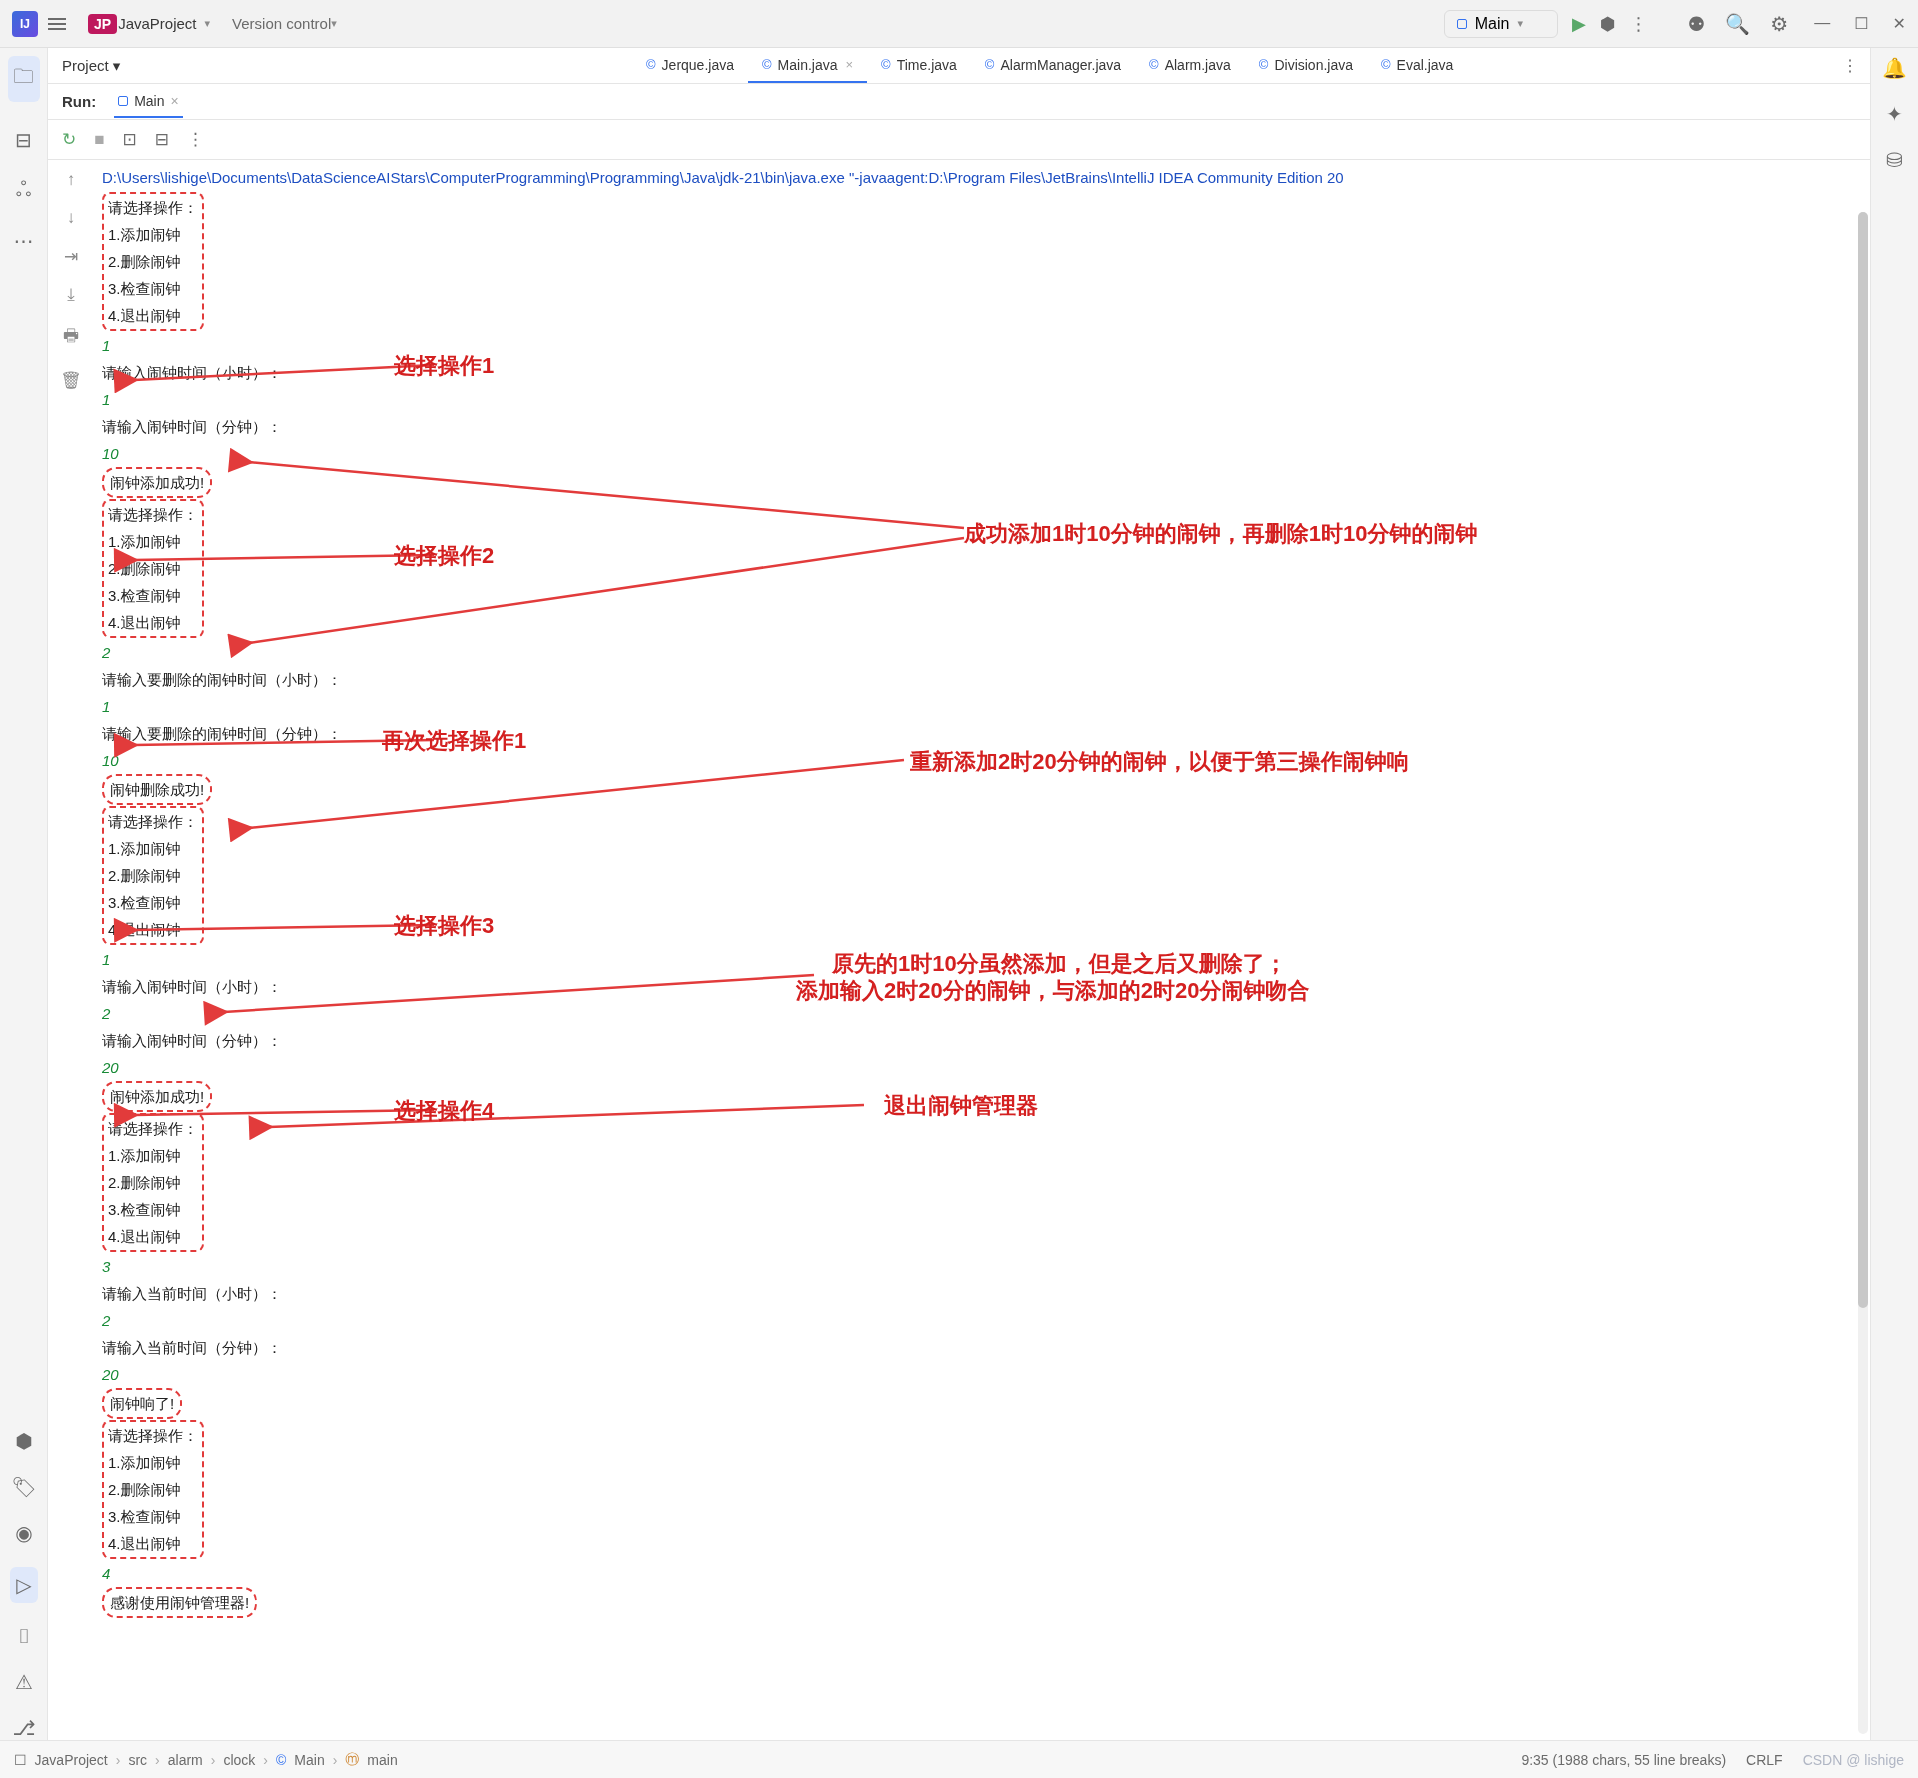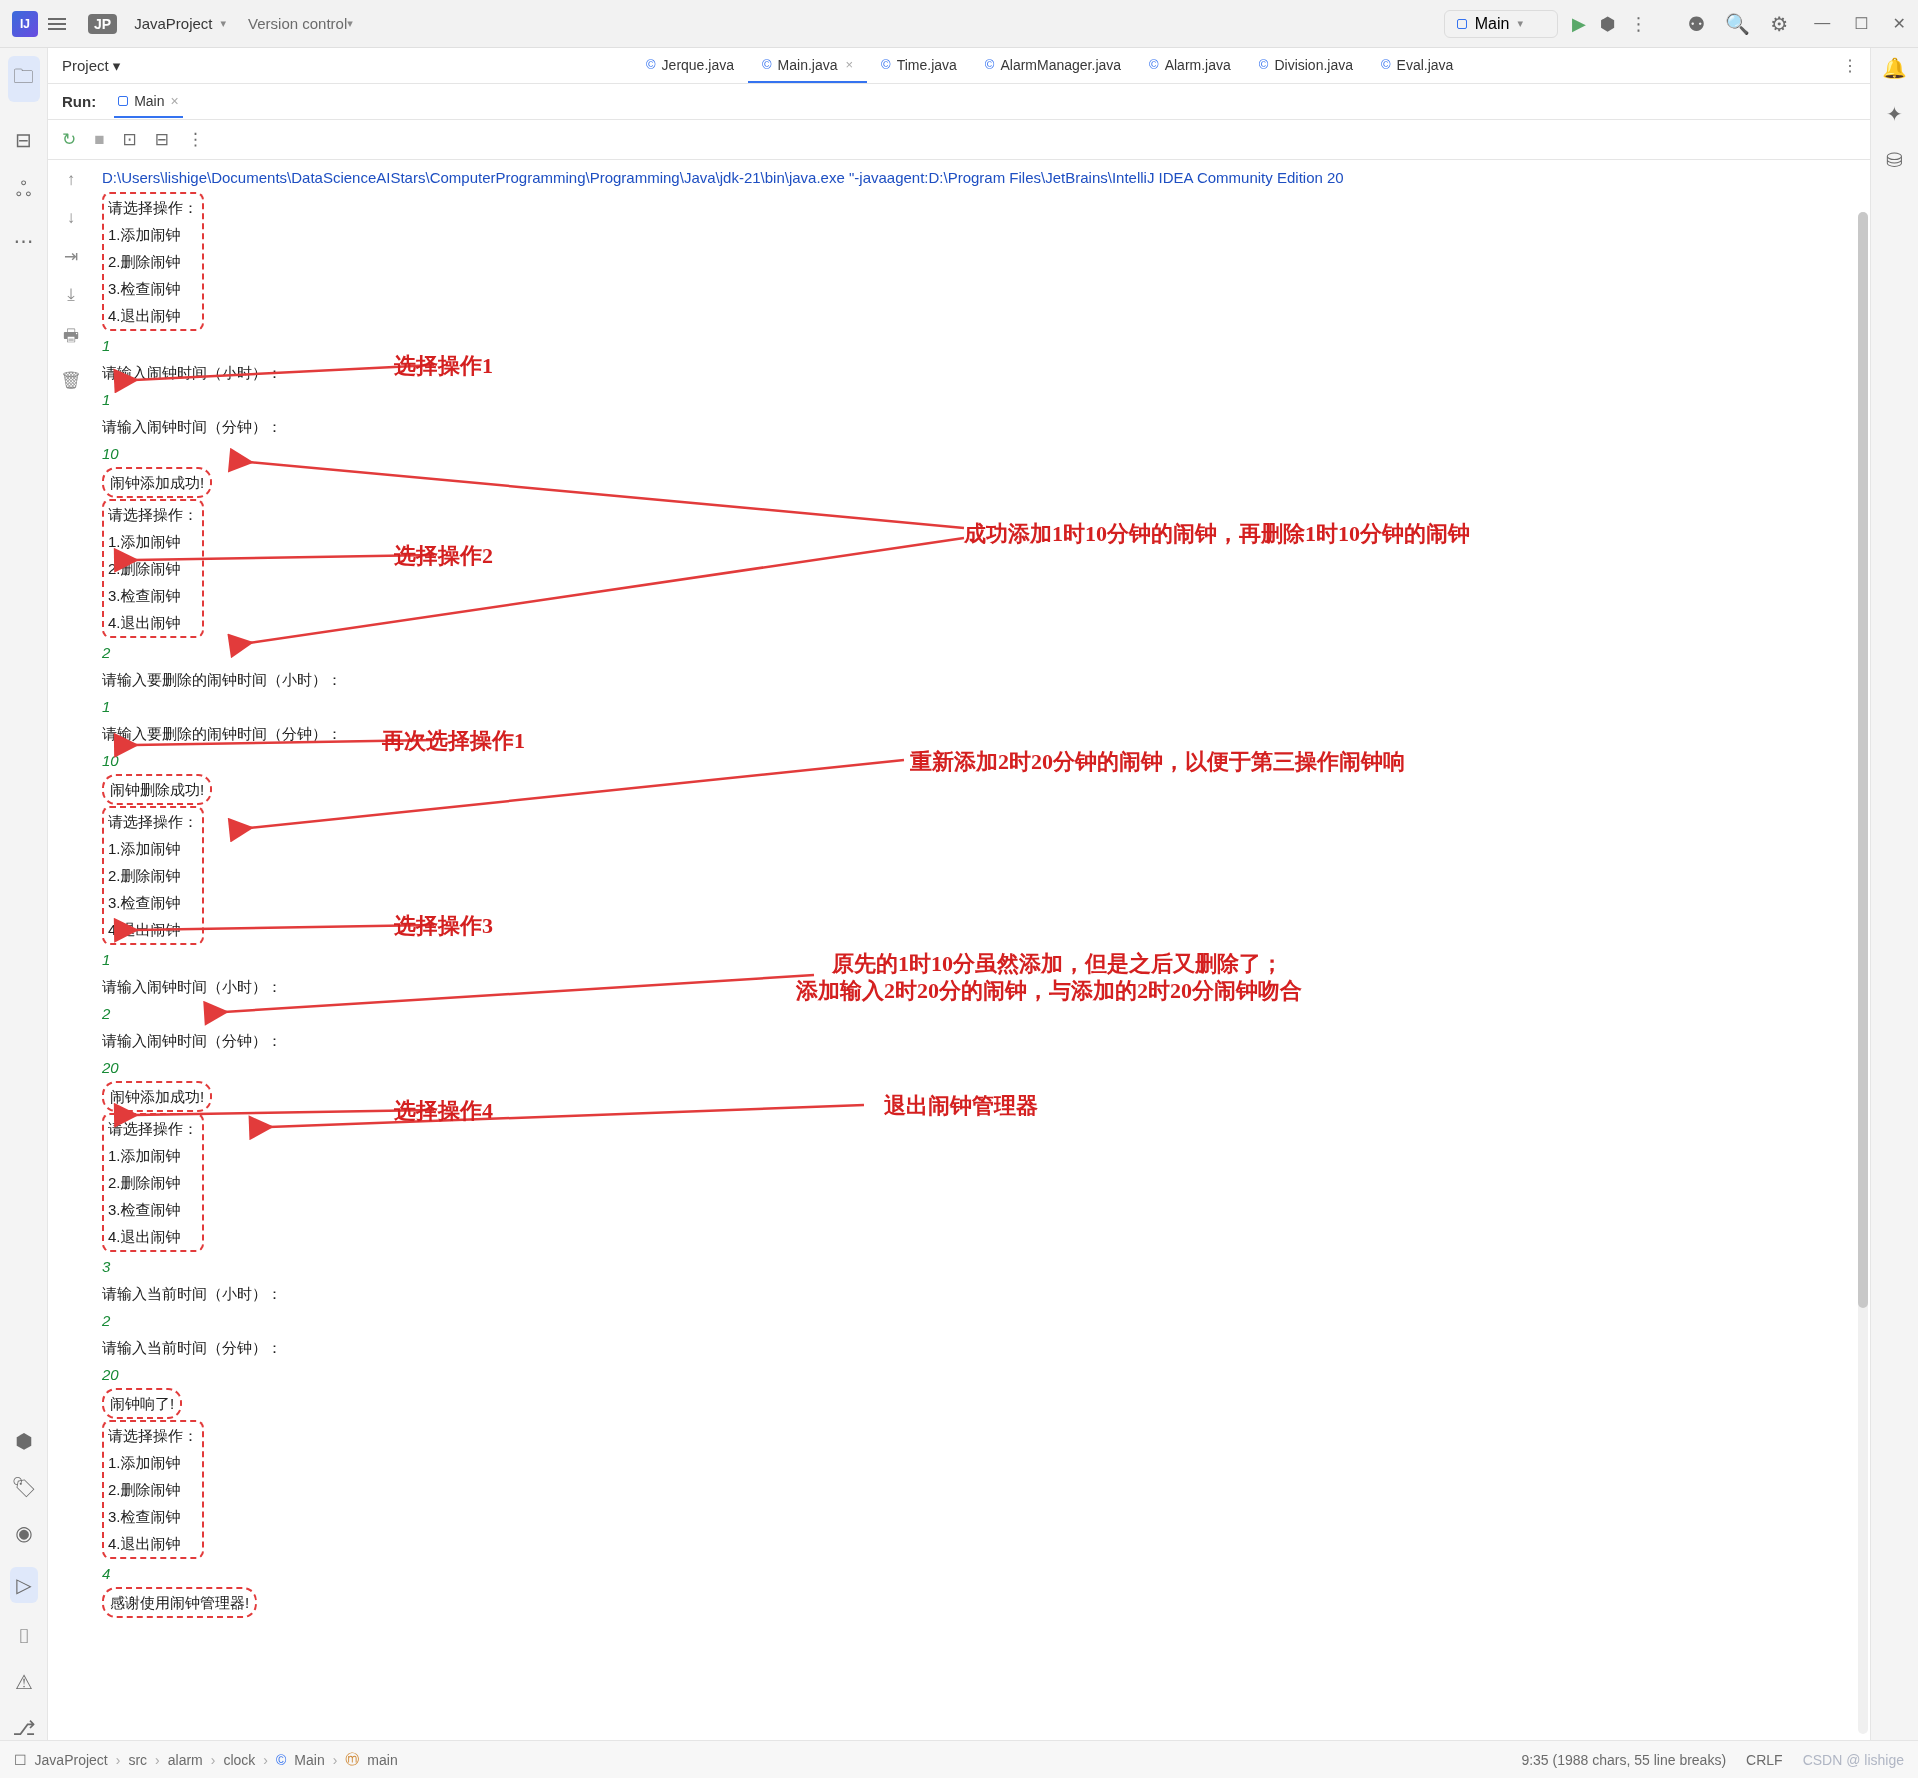--- a/index.html
+++ b/index.html
@@ -2,21 +2,21 @@
 <html><head>
 <meta charset="utf-8">
 <style>
 * { margin: 0; padding: 0; box-sizing: border-box; font-family: "Segoe UI", Arial, sans-serif; }
 body { background: #fff; overflow: hidden; }
 .ide { width: 1918px; height: 1778px; position: relative; background: #fff; display: flex; flex-direction: column; }
 .topbar { height: 48px; background: #f2f2f2; display: flex; align-items: center; padding: 0 12px; border-bottom: 1px solid #e0e0e0; }
 .topbar .logo { width: 26px; height: 26px; background: linear-gradient(135deg,#3a6bdb,#6a4ce0); border-radius: 4px; margin-right: 10px; display:flex;align-items:center;justify-content:center;color:#fff;font-size:12px;font-weight:bold; }
 .topbar .hamburger { width: 24px; height: 24px; margin-right: 16px; display:flex;flex-direction:column;justify-content:center;gap:3px;cursor:pointer; }
 .topbar .hamburger span{height:2px;background:#6b6b6b;width:18px;}
-.topbar .proj-badge { background: #737373; color: #fff; padding: 2px 6px; border-radius: 4px; font-size: 14px; font-weight:600; margin-right: 17px; }
+.topbar .proj-badge { background: #be185d; color: #fff; padding: 2px 6px; border-radius: 4px; font-size: 14px; font-weight:600; margin-right: 1px; }
 .topbar .proj-name { color: #383838; font-size: 15px; margin-right: 8px; }
 .topbar .chev { color: #8a8a8a; font-size: 11px; margin-right: 22px; }
 .topbar .vcs { color: #6b6b6b; font-size: 15px; }
 .topbar .spacer { flex: 1; }
 .topbar .runcfg { display:flex;align-items:center;gap:8px;border:1px solid #dcdcdc;border-radius:6px;padding:4px 12px;margin-right:14px;cursor:pointer; }
 .topbar .runcfg .sq { width:10px;height:10px;border:1.5px solid #3573f0;border-radius:2px; }
 .topbar .play { color:#59a869;font-size:18px;margin-right:14px;cursor:pointer; }
 .topbar .bug { color:#6b6b6b;font-size:18px;margin-right:14px;cursor:pointer; }
 .topbar .dots { color:#6b6b6b;font-size:18px;margin-right:20px;cursor:pointer; }
 .topbar .ricon { color:#6b6b6b;font-size:20px;margin-left:20px;cursor:pointer; }
@@ -48,21 +48,21 @@
 .toolrow .stop { color:#aaa; }
 .console-area { flex:1;display:flex;min-height:0;position:relative; }
 .gutcol { width:46px;display:flex;flex-direction:column;align-items:center;gap:18px;padding-top:10px;color:#8a8a8a;font-size:17px; }
 .gutcol span { cursor:pointer; }
 .console { flex:1;position:relative;overflow:hidden;font-family:"JetBrains Mono","Consolas",monospace;font-size:15px;line-height:27px;padding:4px 8px; }
 .console .path { color:#1e4fc2; }
 .console .txt { color:#212121; }
 .console .inp { color:#178a36;font-style:italic; }
 .console .box { border:2px dashed #e23b3b;border-radius:8px;display:inline-block;padding:0 4px;margin:1px 0; }
 .console .oval { border:2px dashed #e23b3b;border-radius:14px;display:inline-block;padding:0 6px; }
-.annot { position:absolute;color:#d42020;font-size:22px;font-weight:700;font-family:Liberation Serif, serif;white-space:nowrap; }
+.annot { position:absolute;color:#d42020;font-size:22px;font-weight:700;font-family:Liberation Sans, sans-serif;white-space:nowrap; }
 .arrow { position:absolute;pointer-events:none; }
 .status { height:38px;border-top:1px solid #e5e5e5;background:#f7f7f7;display:flex;align-items:center;padding:0 14px;font-size:14px;color:#6b6b6b; }
 .status .crumb { display:flex;align-items:center;gap:8px; }
 .status .crumb .sep { color:#aaa; }
 .status .right { margin-left:auto;display:flex;align-items:center;gap:20px; }
 .scrollbar-v { position:absolute;right:2px;top:52px;bottom:6px;width:10px;background:#f0f0f0;border-radius:5px; }
 .scrollbar-v .thumb { position:absolute;top:0;width:100%;background:#c8c8c8;border-radius:5px; }
 </style>
 </head>
 <body>

